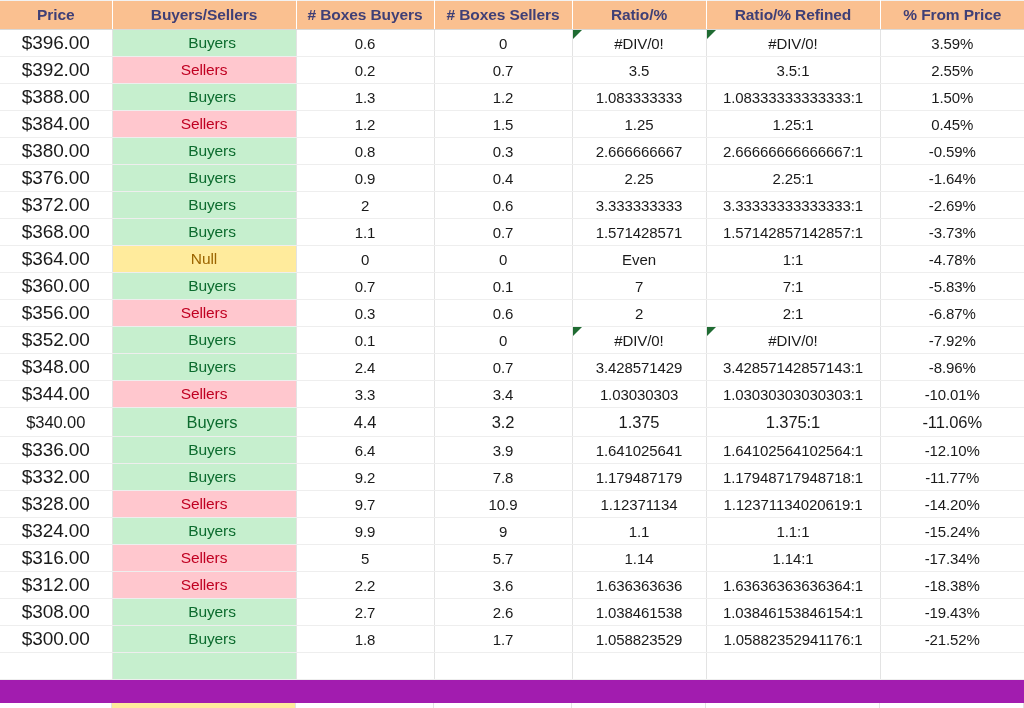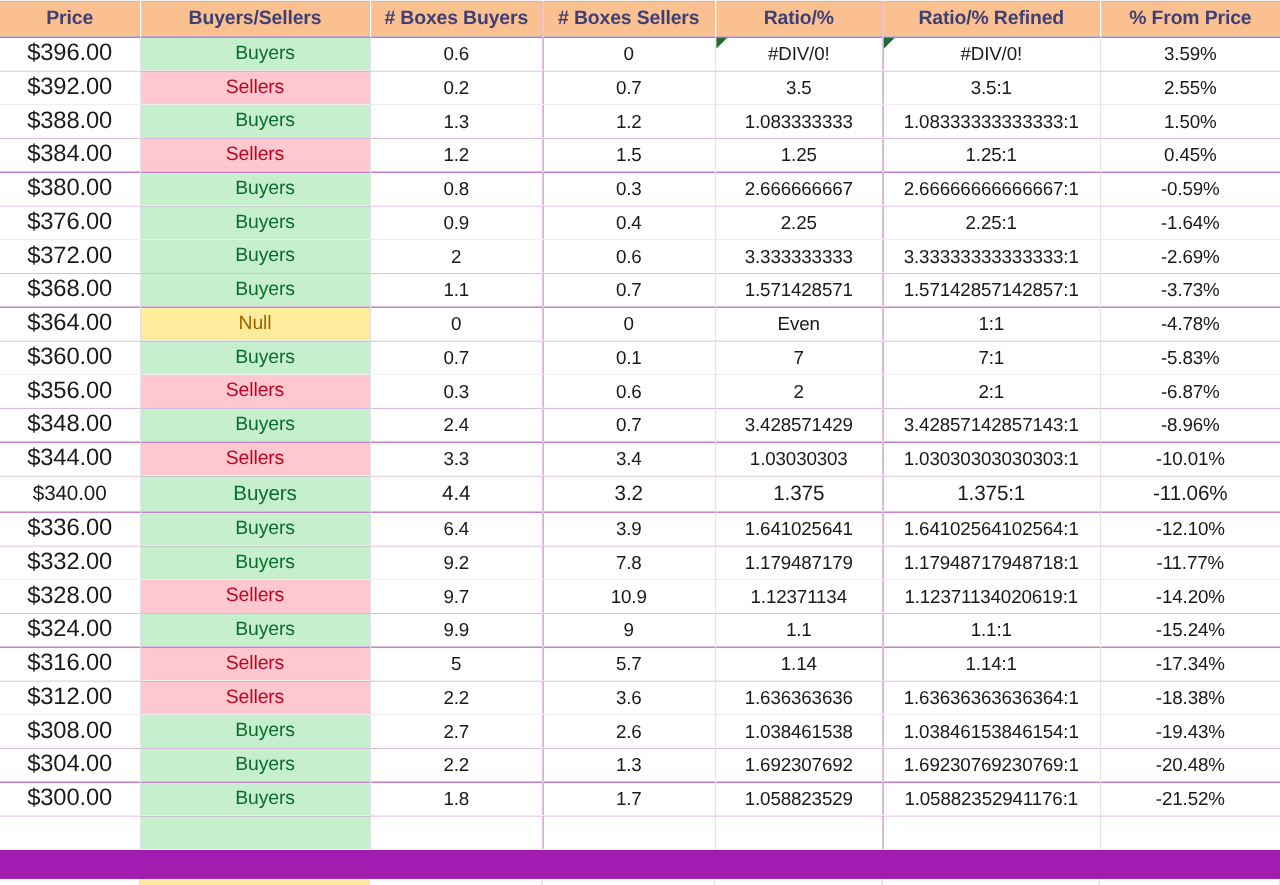--- a/index.html
+++ b/index.html
@@ -229,20 +229,29 @@
         <tr>
           <td class="c-price"><span>$356.00</span></td>
           <td class="sig sig-sellers"><span>Sellers</span></td>
           <td><span>0.3</span></td>
           <td><span>0.6</span></td>
           <td><span>2</span></td>
           <td><span>2:1</span></td>
           <td><span>-6.87%</span></td>
         </tr>
         <tr>
+          <td class="c-price"><span>$352.00</span></td>
+          <td class="sig sig-buyers"><span>Buyers</span></td>
+          <td><span>0.1</span></td>
+          <td><span>0</span></td>
+          <td><span class="err-flag"></span><span>#DIV/0!</span></td>
+          <td><span class="err-flag"></span><span>#DIV/0!</span></td>
+          <td><span>-7.92%</span></td>
+        </tr>
+        <tr>
           <td class="c-price"><span>$348.00</span></td>
           <td class="sig sig-buyers"><span>Buyers</span></td>
           <td><span>2.4</span></td>
           <td><span>0.7</span></td>
           <td><span>3.428571429</span></td>
           <td><span>3.42857142857143:1</span></td>
           <td><span>-8.96%</span></td>
         </tr>
         <tr>
           <td class="c-price"><span>$344.00</span></td>
@@ -317,29 +326,20 @@
           <td><span>-18.38%</span></td>
         </tr>
         <tr>
           <td class="c-price"><span>$308.00</span></td>
           <td class="sig sig-buyers"><span>Buyers</span></td>
           <td><span>2.7</span></td>
           <td><span>2.6</span></td>
           <td><span>1.038461538</span></td>
           <td><span>1.03846153846154:1</span></td>
           <td><span>-19.43%</span></td>
-        </tr>
-        <tr>
-          <td class="c-price"><span>$304.00</span></td>
-          <td class="sig sig-buyers"><span>Buyers</span></td>
-          <td><span>2.2</span></td>
-          <td><span>1.3</span></td>
-          <td><span>1.692307692</span></td>
-          <td><span>1.69230769230769:1</span></td>
-          <td><span>-20.48%</span></td>
         </tr>
         <tr>
           <td class="c-price"><span>$300.00</span></td>
           <td class="sig sig-buyers"><span>Buyers</span></td>
           <td><span>1.8</span></td>
           <td><span>1.7</span></td>
           <td><span>1.058823529</span></td>
           <td><span>1.05882352941176:1</span></td>
           <td><span>-21.52%</span></td>
         </tr>

